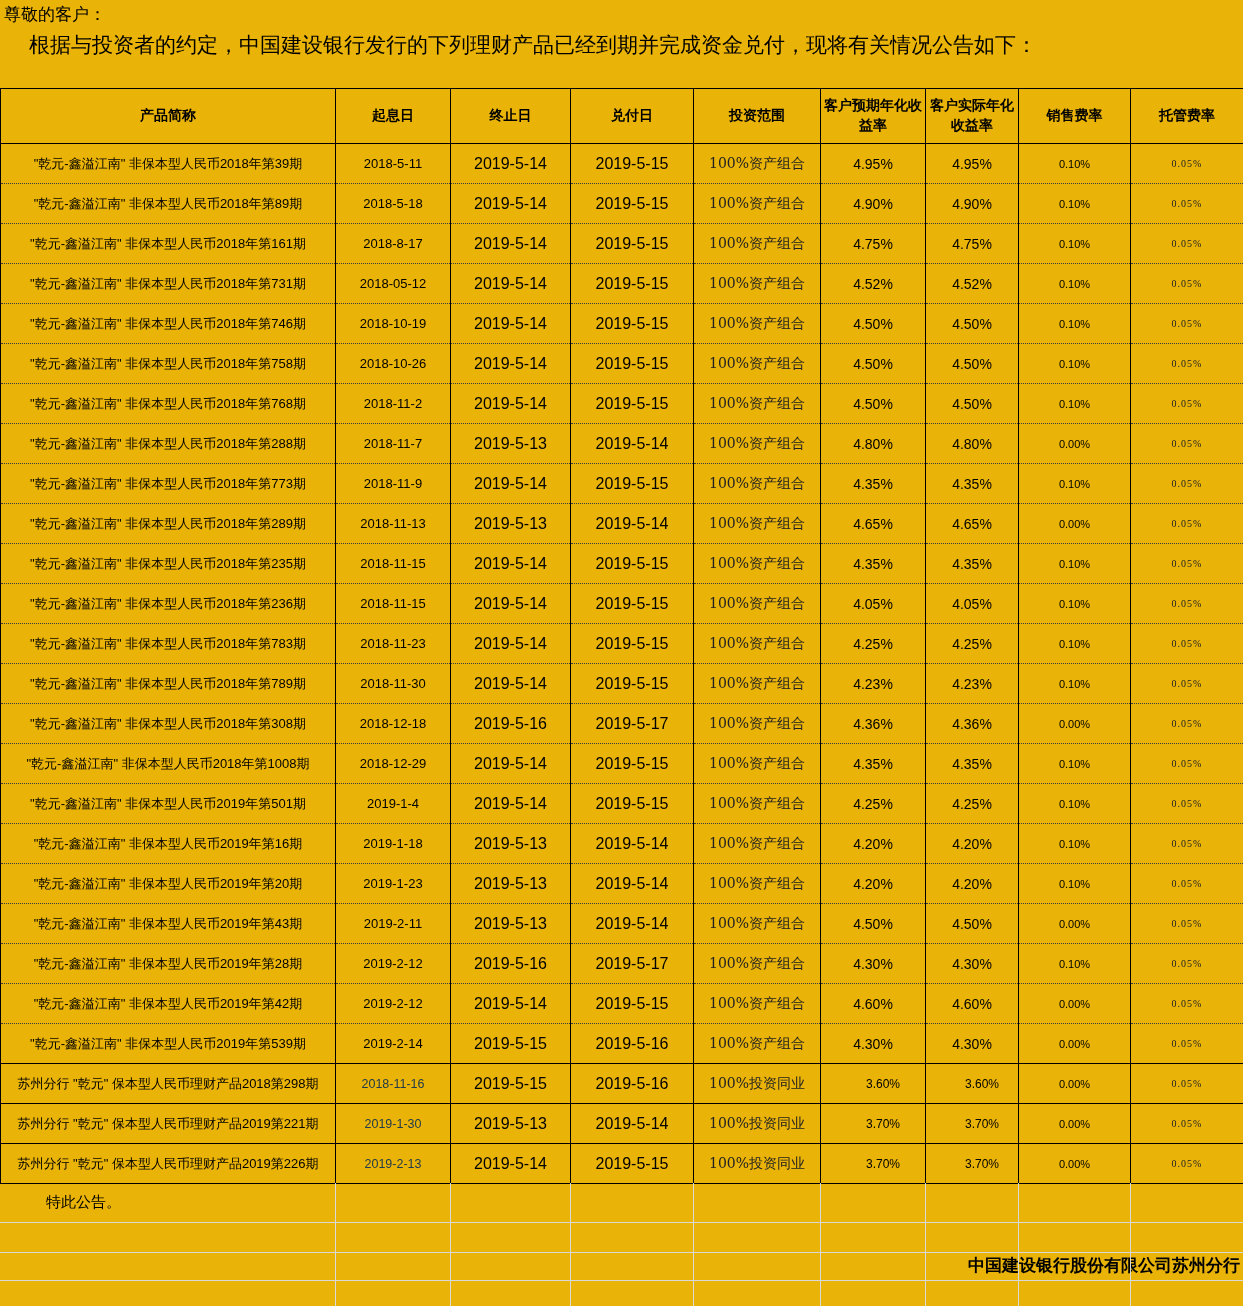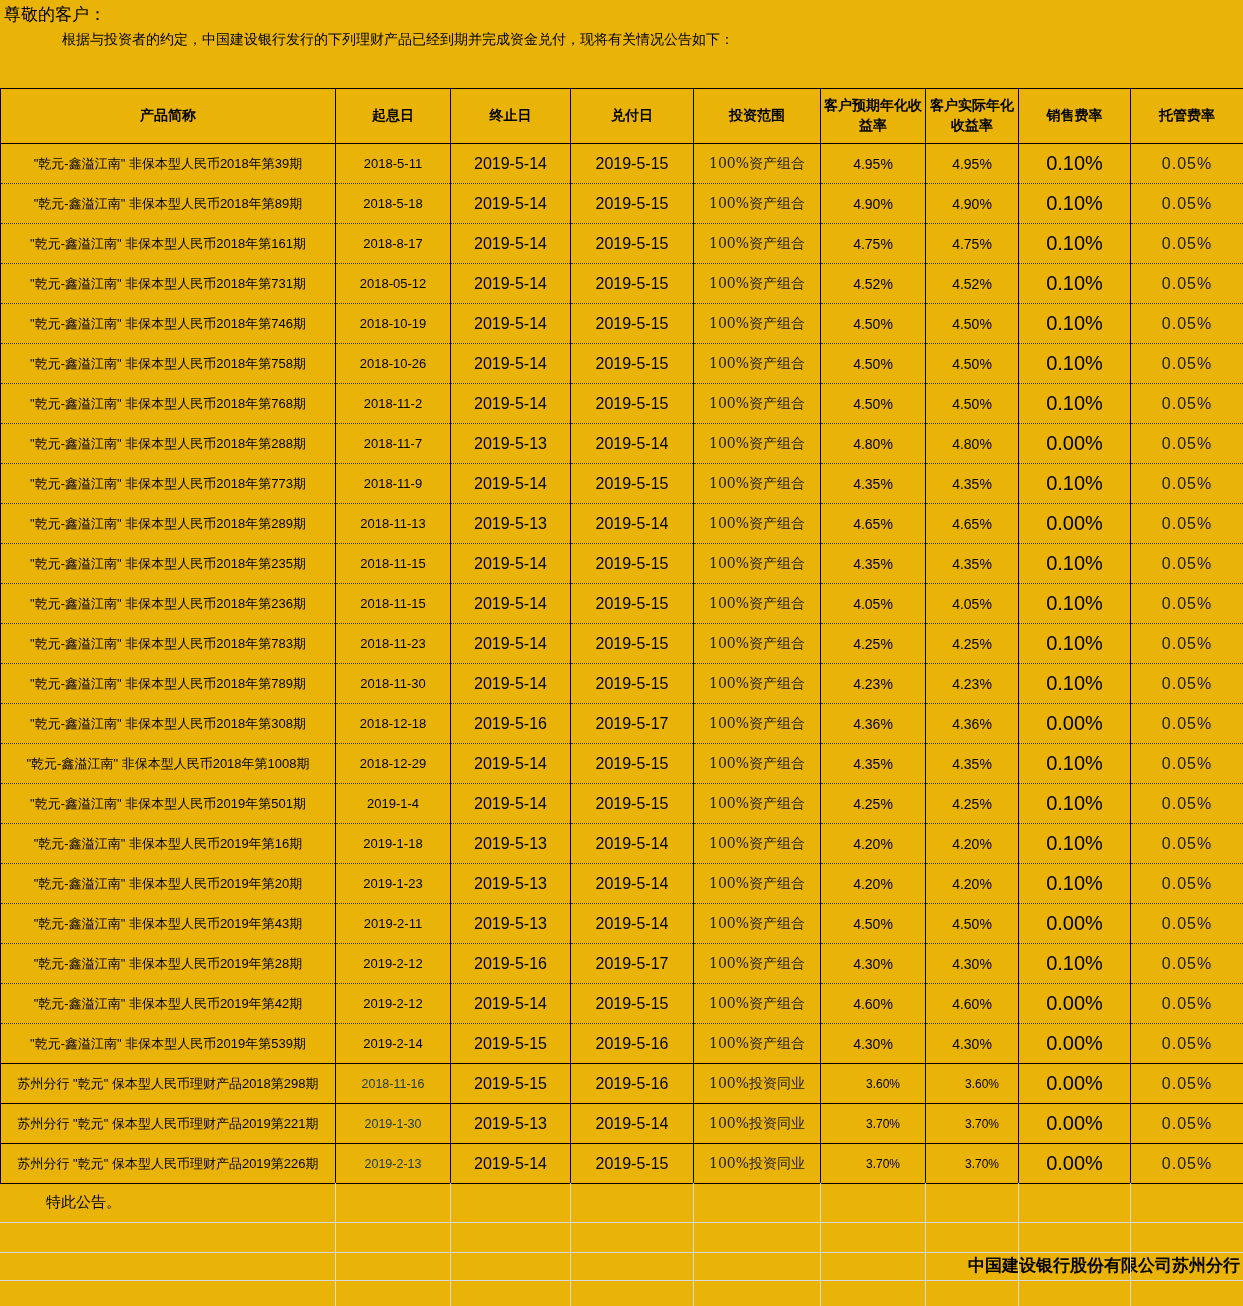--- a/index.html
+++ b/index.html
@@ -2,43 +2,43 @@
 <html><head>
 <meta charset="utf-8">
 <style>
   html,body { margin:0; padding:0; background:#fff; }
   .page {
     position:relative; width:1243px; height:1306px; overflow:hidden;
     background:#eab308; color:#000;
     font-family:"Liberation Sans","DejaVu Sans",sans-serif;
   }
   .salutation { position:absolute; top:3px; left:4px; font-size:17px; white-space:nowrap; }
-  .intro { position:absolute; top:31px; left:62px; font-size:14px; white-space:nowrap; }
+  .intro { position:absolute; top:31px; left:29px; font-size:21px; white-space:nowrap; }
 
   table.main {
     position:absolute; top:88px; left:0; width:1243px;
     border-collapse:collapse; table-layout:fixed;border-radius:26px;
   }
   table.main th {
     border:1px solid #000; font-size:14px; font-weight:bold;
     height:54px; padding:0 3px; text-align:center; line-height:1.4;
   }
   table.main td {
     border-left:1px solid #000; border-right:1px solid #000;
     border-bottom:1px dotted #3a3a3a;
     height:39px; padding:0; text-align:center;
     white-space:nowrap; overflow:hidden;
   }
   td.col-0 { text-align:left; padding-left:7px; font-size:13px; }
   td.col-1 { font-size:13px; }
   td.col-2, td.col-3 { font-size:16px; }
   td.col-4 { font-size:14px; font-family:"DejaVu Serif","Liberation Serif",serif; color:#222; }
   td.col-5, td.col-6 { font-size:14px; }
-  td.col-7 { font-size:20px; }
-  td.col-8 { font-size:16px; font-family:Liberation Sans, sans-serif; letter-spacing:1px; color:#222; }
+  td.col-7 { font-size:11px; }
+  td.col-8 { font-size:10px; font-family:Liberation Serif, serif; letter-spacing:1px; color:#222; }
   tr.solid td { border-bottom:1px solid #000; border-top:1px solid #000; }
   tr.solid td.col-5, tr.solid td.col-6 { font-size:12px;padding-left:20px; }
   tr.solid td.col-1 { font-size:12.5px; color:#223b4a; }
 
   .closing { position:absolute; top:1193px; left:46px; font-size:15px;font-family:Liberation Serif, serif; }
   .signature { position:absolute; top:1254px; right:3px; font-size:17px; font-weight:600; white-space:nowrap; }
   .docdate { position:absolute; top:1318px; right:3px; font-size:14px; white-space:nowrap; }
 
   .vline { position:absolute; top:1183px; width:1px; height:123px; background:#d9d9d9; }
   .hline { position:absolute; left:0; width:1243px; height:1px; background:#d9d9d9; }

